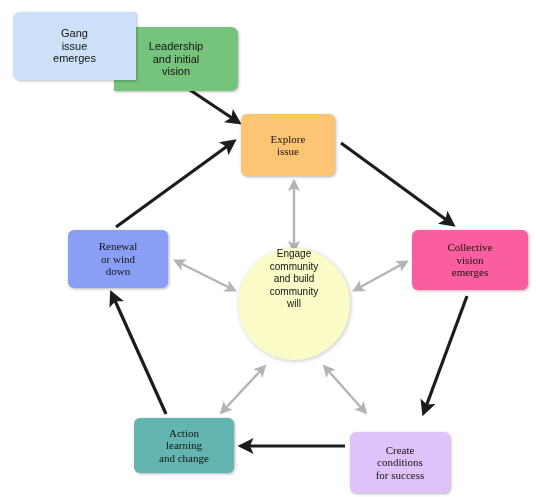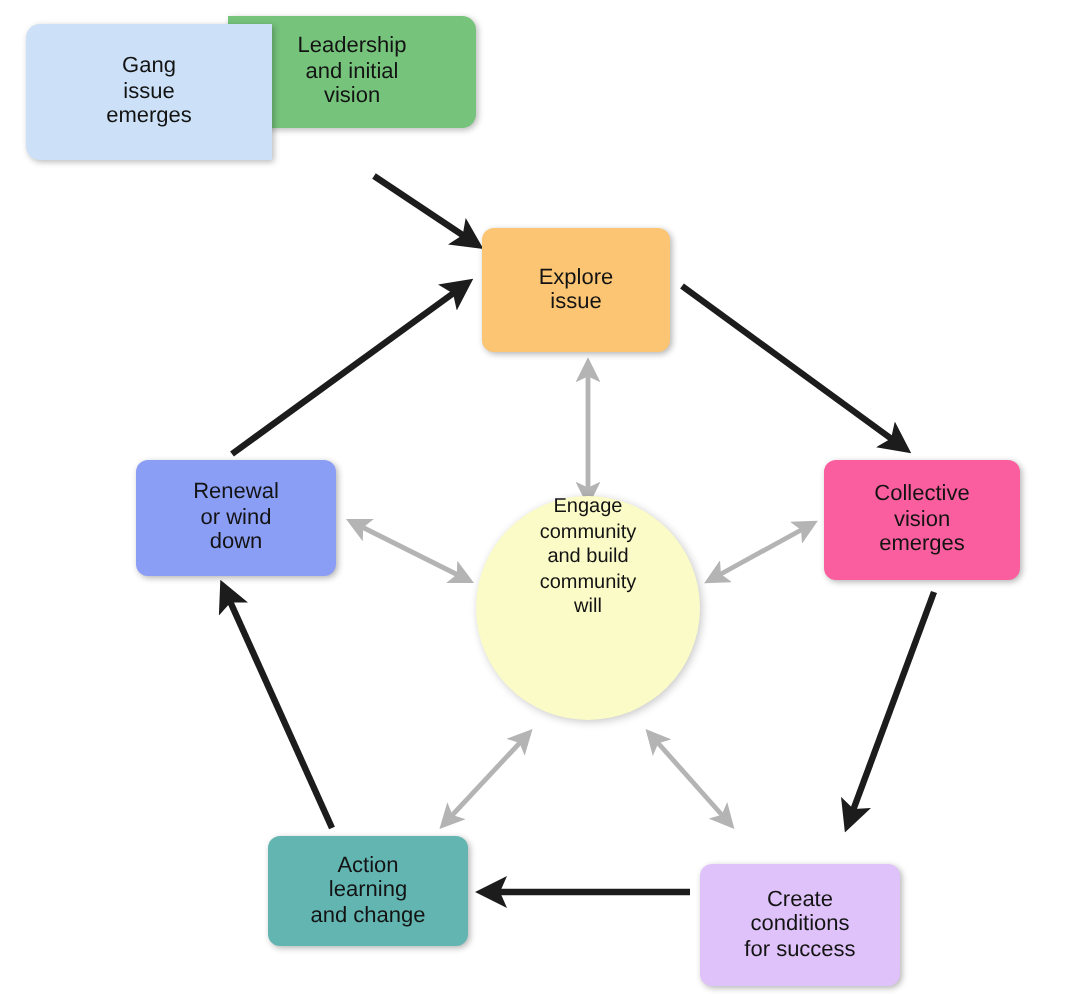--- a/index.html
+++ b/index.html
@@ -33,21 +33,21 @@
     display: flex;
     align-items: center;
     justify-content: center;
     text-align: center;
     color: #131313;
     font-size: 11px;
     line-height: 12.5px;
     border-radius: 6px;
     box-shadow: 1px 1px 3px rgba(0,0,0,0.30);
   }
-  .node span { display: block; white-space: pre-line; }
+  .node span { display: block; white-space: pre-line; font-family: Liberation Serif, serif; }
 
   .header-box {
     position: absolute;
     box-sizing: border-box;
     display: flex;
     align-items: center;
     justify-content: center;
     text-align: center;
     color: #131313;
     font-size: 11px;
@@ -57,33 +57,33 @@
   .header-box span { display: block; white-space: pre-line; }
 
   #hdr-gang {
     left: 13px; top: 12px;
     width: 123px; height: 68px;
     border-radius: 7px 0 0 7px;
     z-index: 3;
     align-items: center;
   }
   #hdr-leadership {
-    left: 114px; top: 8px;
-    width: 124px; height: 56px;
+    left: 114px; top: 27px;
+    width: 124px; height: 64px;
     border-radius: 0 7px 7px 0;
     z-index: 2;
   }
 
   #node-explore {
     left: 241px; top: 114px;
     width: 94px; height: 62px;
   }
   #node-collective {
     left: 412px; top: 230px;
-    width: 98px; height: 60px;
+    width: 116px; height: 60px;
   }
   #node-create {
     left: 350px; top: 418px;
     width: 100px; height: 61px;
   }
   #node-action {
     left: 134px; top: 418px;
     width: 100px; height: 55px;
   }
   #node-renewal {

